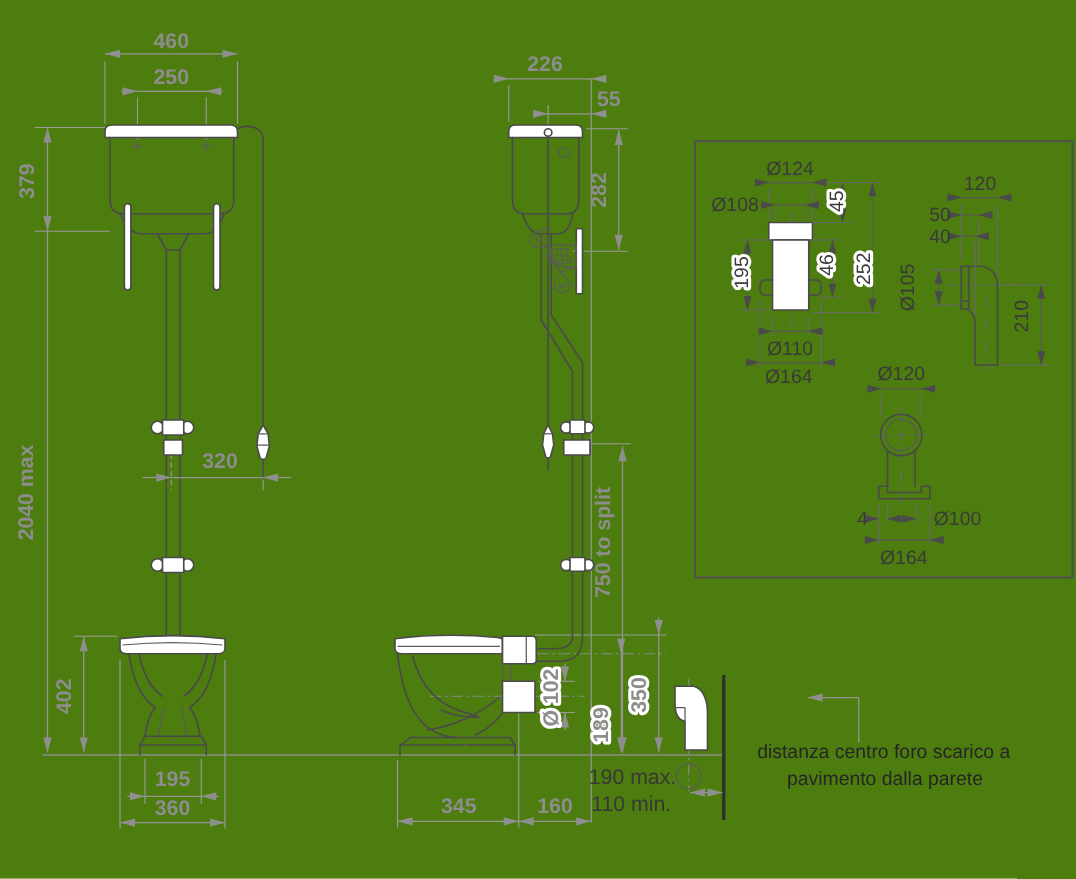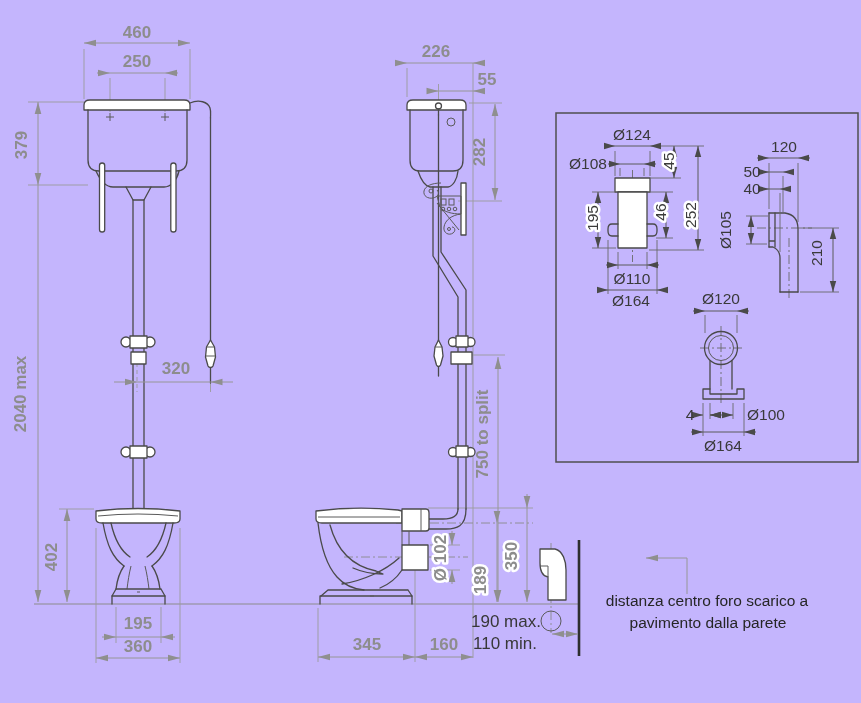--- a/index.html
+++ b/index.html
@@ -1,16 +1,16 @@
 <!DOCTYPE html>
 <html><head>
 <meta charset="utf-8">
 <style>
   html,body { margin:0; padding:0; background:#ffffff; }
-  .stage { width:861px; height:703px; position:relative; background:#c4b5fd; overflow:hidden; }
+  .stage { width:861px; height:703px; position:relative; background:#4d7c0f; overflow:hidden; }
   svg { display:block; font-family:"Liberation Sans", sans-serif; }
   .ln   { stroke:#4a4a4a; stroke-width:1.3; fill:none; stroke-linejoin:round; stroke-linecap:round; }
   .lnf  { stroke:#4a4a4a; stroke-width:1.3; fill:#ffffff; stroke-linejoin:round; }
   .lnt  { stroke:#5a5a5a; stroke-width:1; fill:none; }
   .dim  { stroke:#969696; stroke-width:1; fill:none; }
   .dimD { stroke:#5a5a5a; stroke-width:1; fill:none; }
   .ext  { stroke:#9b9b9b; stroke-width:0.9; fill:none; }
   .extD { stroke:#6a6a6a; stroke-width:0.9; fill:none; }
   .cl   { stroke:#8a8a8a; stroke-width:0.9; fill:none; stroke-dasharray:9 3 2 3; }
   .clD  { stroke:#6a6a6a; stroke-width:0.9; fill:none; stroke-dasharray:9 3 2 3; }

